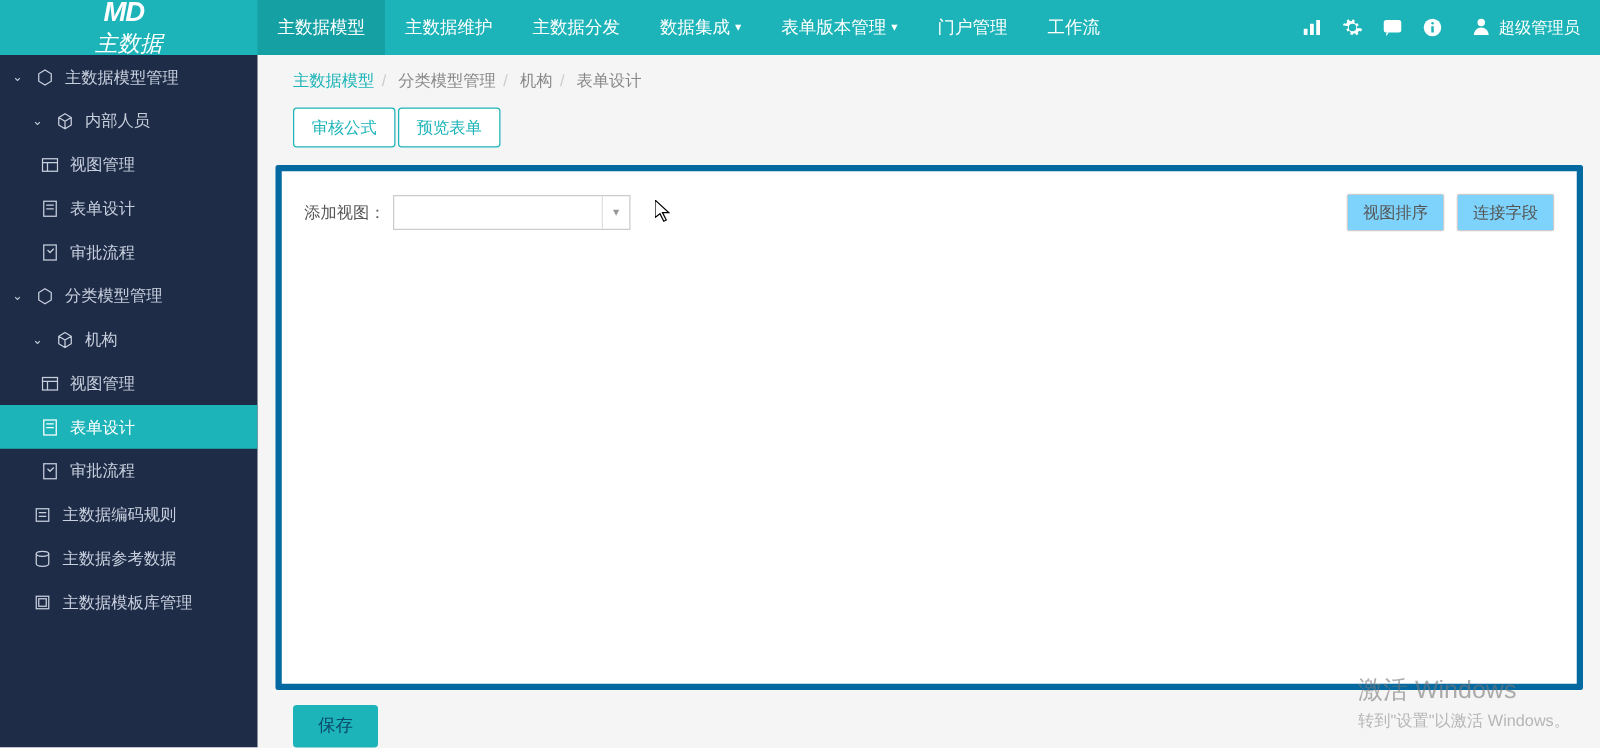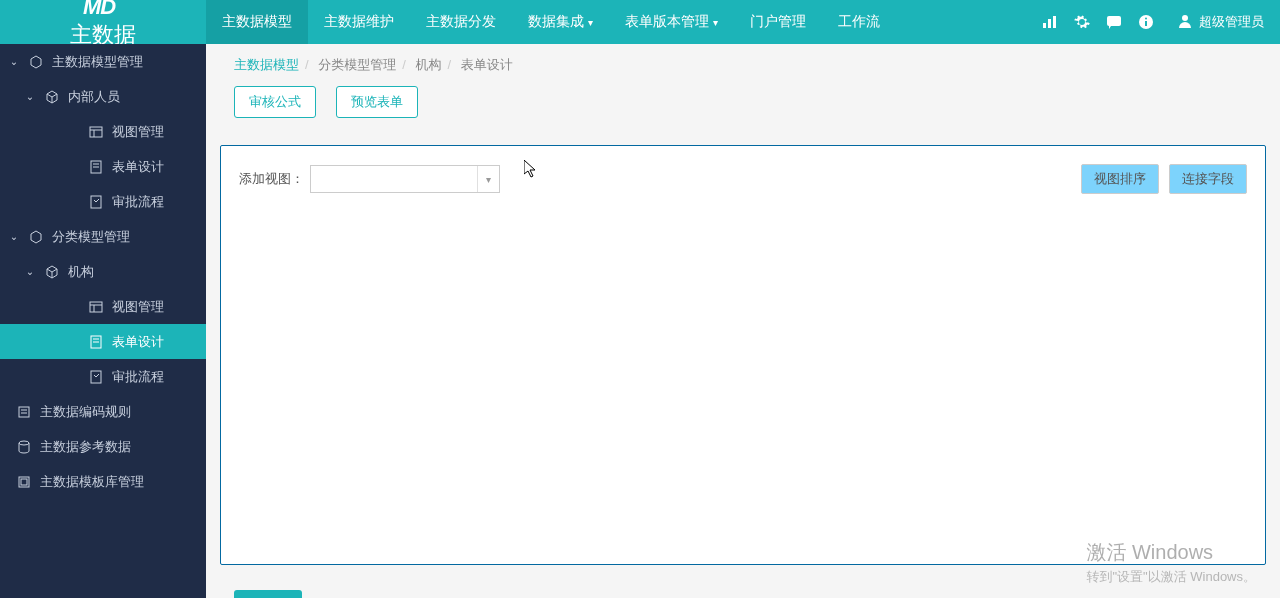--- a/index.html
+++ b/index.html
@@ -1,52 +1,52 @@
 <!DOCTYPE html>
 <html><head>
   <meta charset="utf-8">
   <style>
     * { margin: 0; padding: 0; box-sizing: border-box; }
     body { font-family: "Microsoft YaHei", Arial, sans-serif; font-size: 13px; background: #f5f5f5; width: 1280px; height: 598px; overflow: hidden; position: relative; }
     
     .header { height: 44px; background: #1cb4b8; display: flex; align-items: center; color: #fff; }
     .logo { display: flex; align-items: center; padding: 0 32px; width: 206px; flex-direction: column; }
     .logo-icon { font-weight: bold; font-size: 22px; font-style: italic; margin-right: 8px; letter-spacing: -1px; }
-    .logo-text { font-size: 22px; font-weight: 500; }
+    .logo-text { font-size: 18px; font-weight: 500; font-style: italic; }
     .nav { display: flex; height: 100%; }
     .nav-item { padding: 0 16px; display: flex; align-items: center; cursor: pointer; font-size: 14px; gap: 4px; }
     .nav-item.active { background: #15a0a4; }
     .header-right { margin-left: auto; display: flex; align-items: center; padding-right: 16px; gap: 14px; }
     .header-icon { width: 18px; height: 18px; cursor: pointer; display: flex; align-items: center; justify-content: center; }
     .user-info { display: flex; align-items: flex-start; gap: 6px; padding-left: 8px; }
     .caret { font-size: 10px; }
     
     .sidebar { position: absolute; left: 0; top: 44px; bottom: 0; width: 206px; background: #1f2c47; color: #c8d0de; overflow-y: auto; }
     .tree-item { display: flex; align-items: center; height: 35px; cursor: pointer; gap: 8px; }
     .tree-item.active { background: #1cb4b8; color: #fff; }
     .tree-item.level-0 { padding-left: 8px; }
     .tree-item.level-1 { padding-left: 24px; }
-    .tree-item.level-2 { padding-left: 88px; }
-    .tree-item.no-chev.level-0 { padding-left: 16px; }
+    .tree-item.level-2 { padding-left: 32px; }
+    .tree-item.no-chev.level-0 { padding-left: 26px; }
     .chev { font-size: 10px; width: 12px; display: inline-block; text-align: center; }
     .tree-icon { width: 16px; height: 16px; display: inline-flex; align-items: center; justify-content: center; }
     .tree-label { font-size: 13px; }
     
     .drag-handle { position: absolute; left: 206px; top: 340px; width: 8px; height: 20px; display: flex; flex-direction: column; justify-content: space-around; cursor: col-resize; }
     .drag-handle span { width: 2px; height: 2px; background: #999; border-radius: 50%; margin: 0 auto; }
     
     .main { position: absolute; left: 206px; right: 0; top: 44px; bottom: 0; background: #f5f5f5; overflow: auto; }
     .breadcrumb { padding: 12px 28px; color: #888; font-size: 13px; }
     .breadcrumb span.sep { margin: 0 6px; color: #ccc; }
     .breadcrumb span.bc.first { color: #1cb4b8; }
     
-    .actions { padding: 0 28px 14px; display: flex; gap: 20px; }
+    .actions { padding: 0 28px 14px; display: flex; gap: 2px; }
     .btn-outline { border: 1px solid #1cb4b8; color: #1cb4b8; background: #fff; padding: 6px 14px; border-radius: 3px; cursor: pointer; font-size: 13px; }
     
-    .content-box { margin: 13px 14px; background: #fff; border: 1px solid #0369a1; border-radius: 2px; padding: 18px; min-height: 420px; }
+    .content-box { margin: 0 14px; background: #fff; border: 5px solid #0369a1; border-radius: 2px; padding: 18px; min-height: 420px; }
     .form-row { display: flex; align-items: center; gap: 6px; }
     .form-label { color: #555; }
     .select-box { position: relative; width: 190px; height: 28px; border: 1px solid #ccc; background: #fff; display: flex; align-items: center; cursor: pointer; }
     .select-box .sel-arrow { position: absolute; right: 0; top: 0; bottom: 0; width: 22px; border-left: 1px solid #e0e0e0; display: flex; align-items: center; justify-content: center; color: #999; font-size: 10px; }
     .row-right { margin-left: auto; display: flex; gap: 10px; }
     .btn-plain { border: 1px solid #ccc; background: #7dd3fc; color: #555; padding: 5px 12px; border-radius: 2px; cursor: pointer; font-size: 13px; }
     
     .save-row { padding: 12px 28px; }
     .btn-primary { background: #1cb4b8; color: #0c4a6e; border: none; padding: 8px 20px; border-radius: 3px; cursor: pointer; font-size: 14px; }
     

